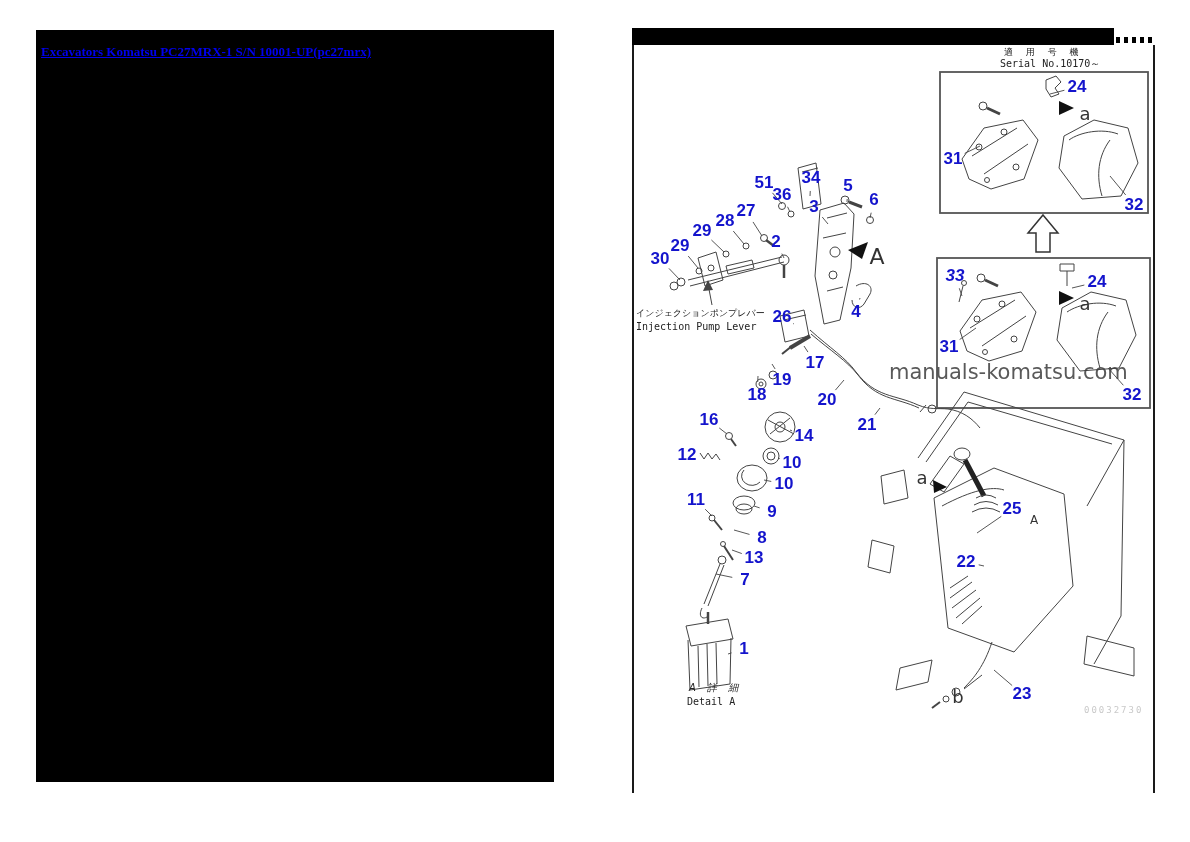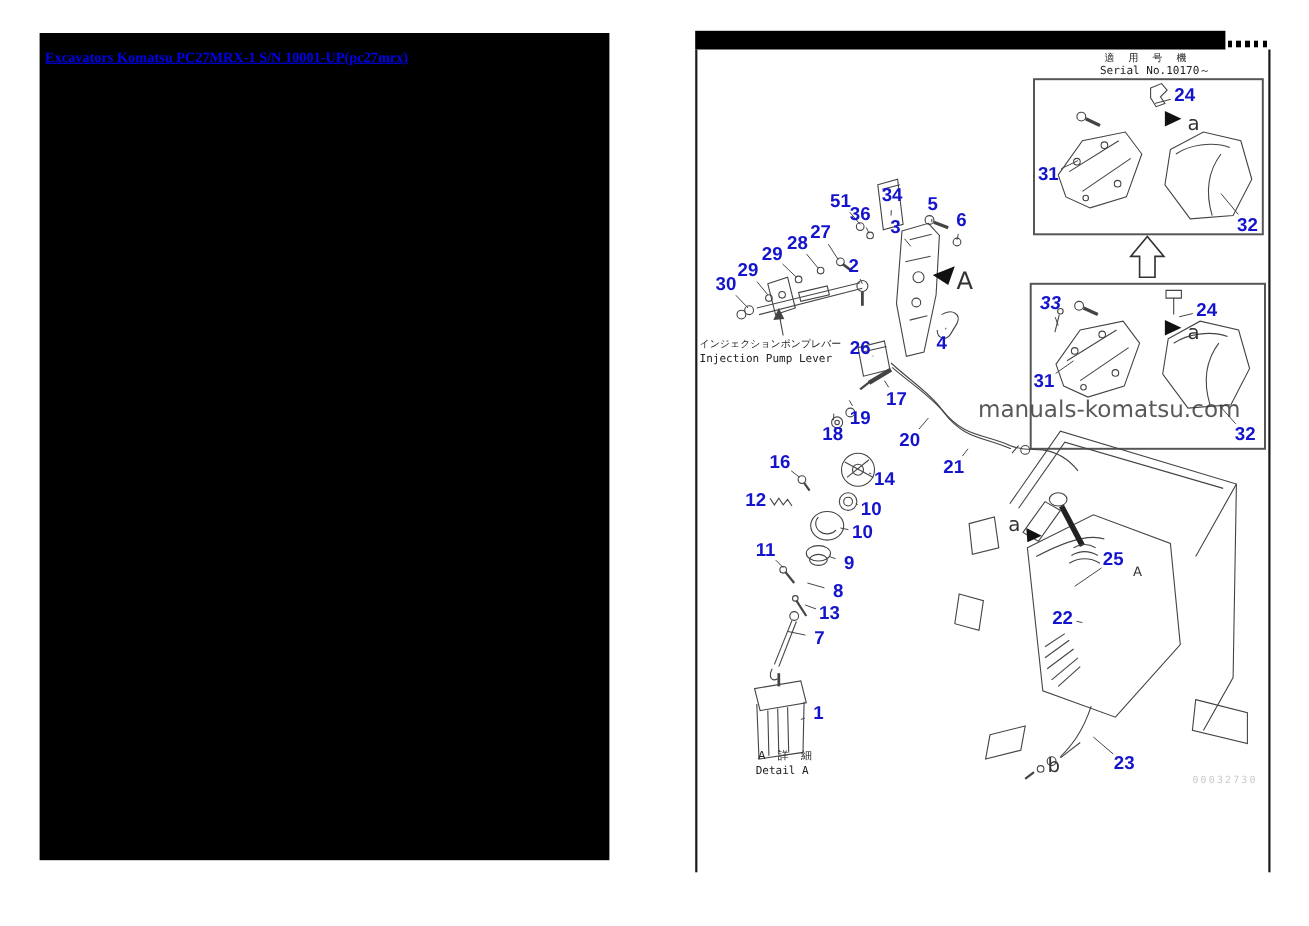--- a/index.html
+++ b/index.html
@@ -34,21 +34,21 @@
     font-size:10px;color:#222;white-space:nowrap;
   }
   .jp-label{
     position:absolute;left:4px;top:279px;color:#222;line-height:13px;white-space:nowrap;
   }
   .jp-label .l1{font-family:"DejaVu Sans",sans-serif;font-size:9px;display:block;}
   .jp-label .l2{font-family:"DejaVu Sans Mono",monospace;font-size:10px;display:block;}
   .detail-label{
     position:absolute;left:55px;top:653px;color:#222;line-height:14px;white-space:nowrap;
   }
-  .detail-label .l1{font-family:"DejaVu Sans",sans-serif;font-size:10px;letter-spacing:4px;display:block;padding-left:2px;}
+  .detail-label .l1{font-family:"DejaVu Sans",sans-serif;font-size:10px;letter-spacing:4px;display:block;padding-left:2px;font-style:italic;}
   .detail-label .l2{font-family:"DejaVu Sans Mono",monospace;font-size:10px;display:block;}
   .watermark{
     position:absolute;left:257px;top:332px;font-family:"DejaVu Sans",sans-serif;
     font-size:21px;color:#3d3d3d;opacity:.85;white-space:nowrap;pointer-events:none;
   }
   .drawing-no{
     position:absolute;left:452px;top:677px;font-family:"DejaVu Sans Mono",monospace;
     font-size:9px;letter-spacing:2px;color:#c9c9c9;white-space:nowrap;
   }
   svg.diagram{position:absolute;left:0;top:0;width:524px;height:766px;}

